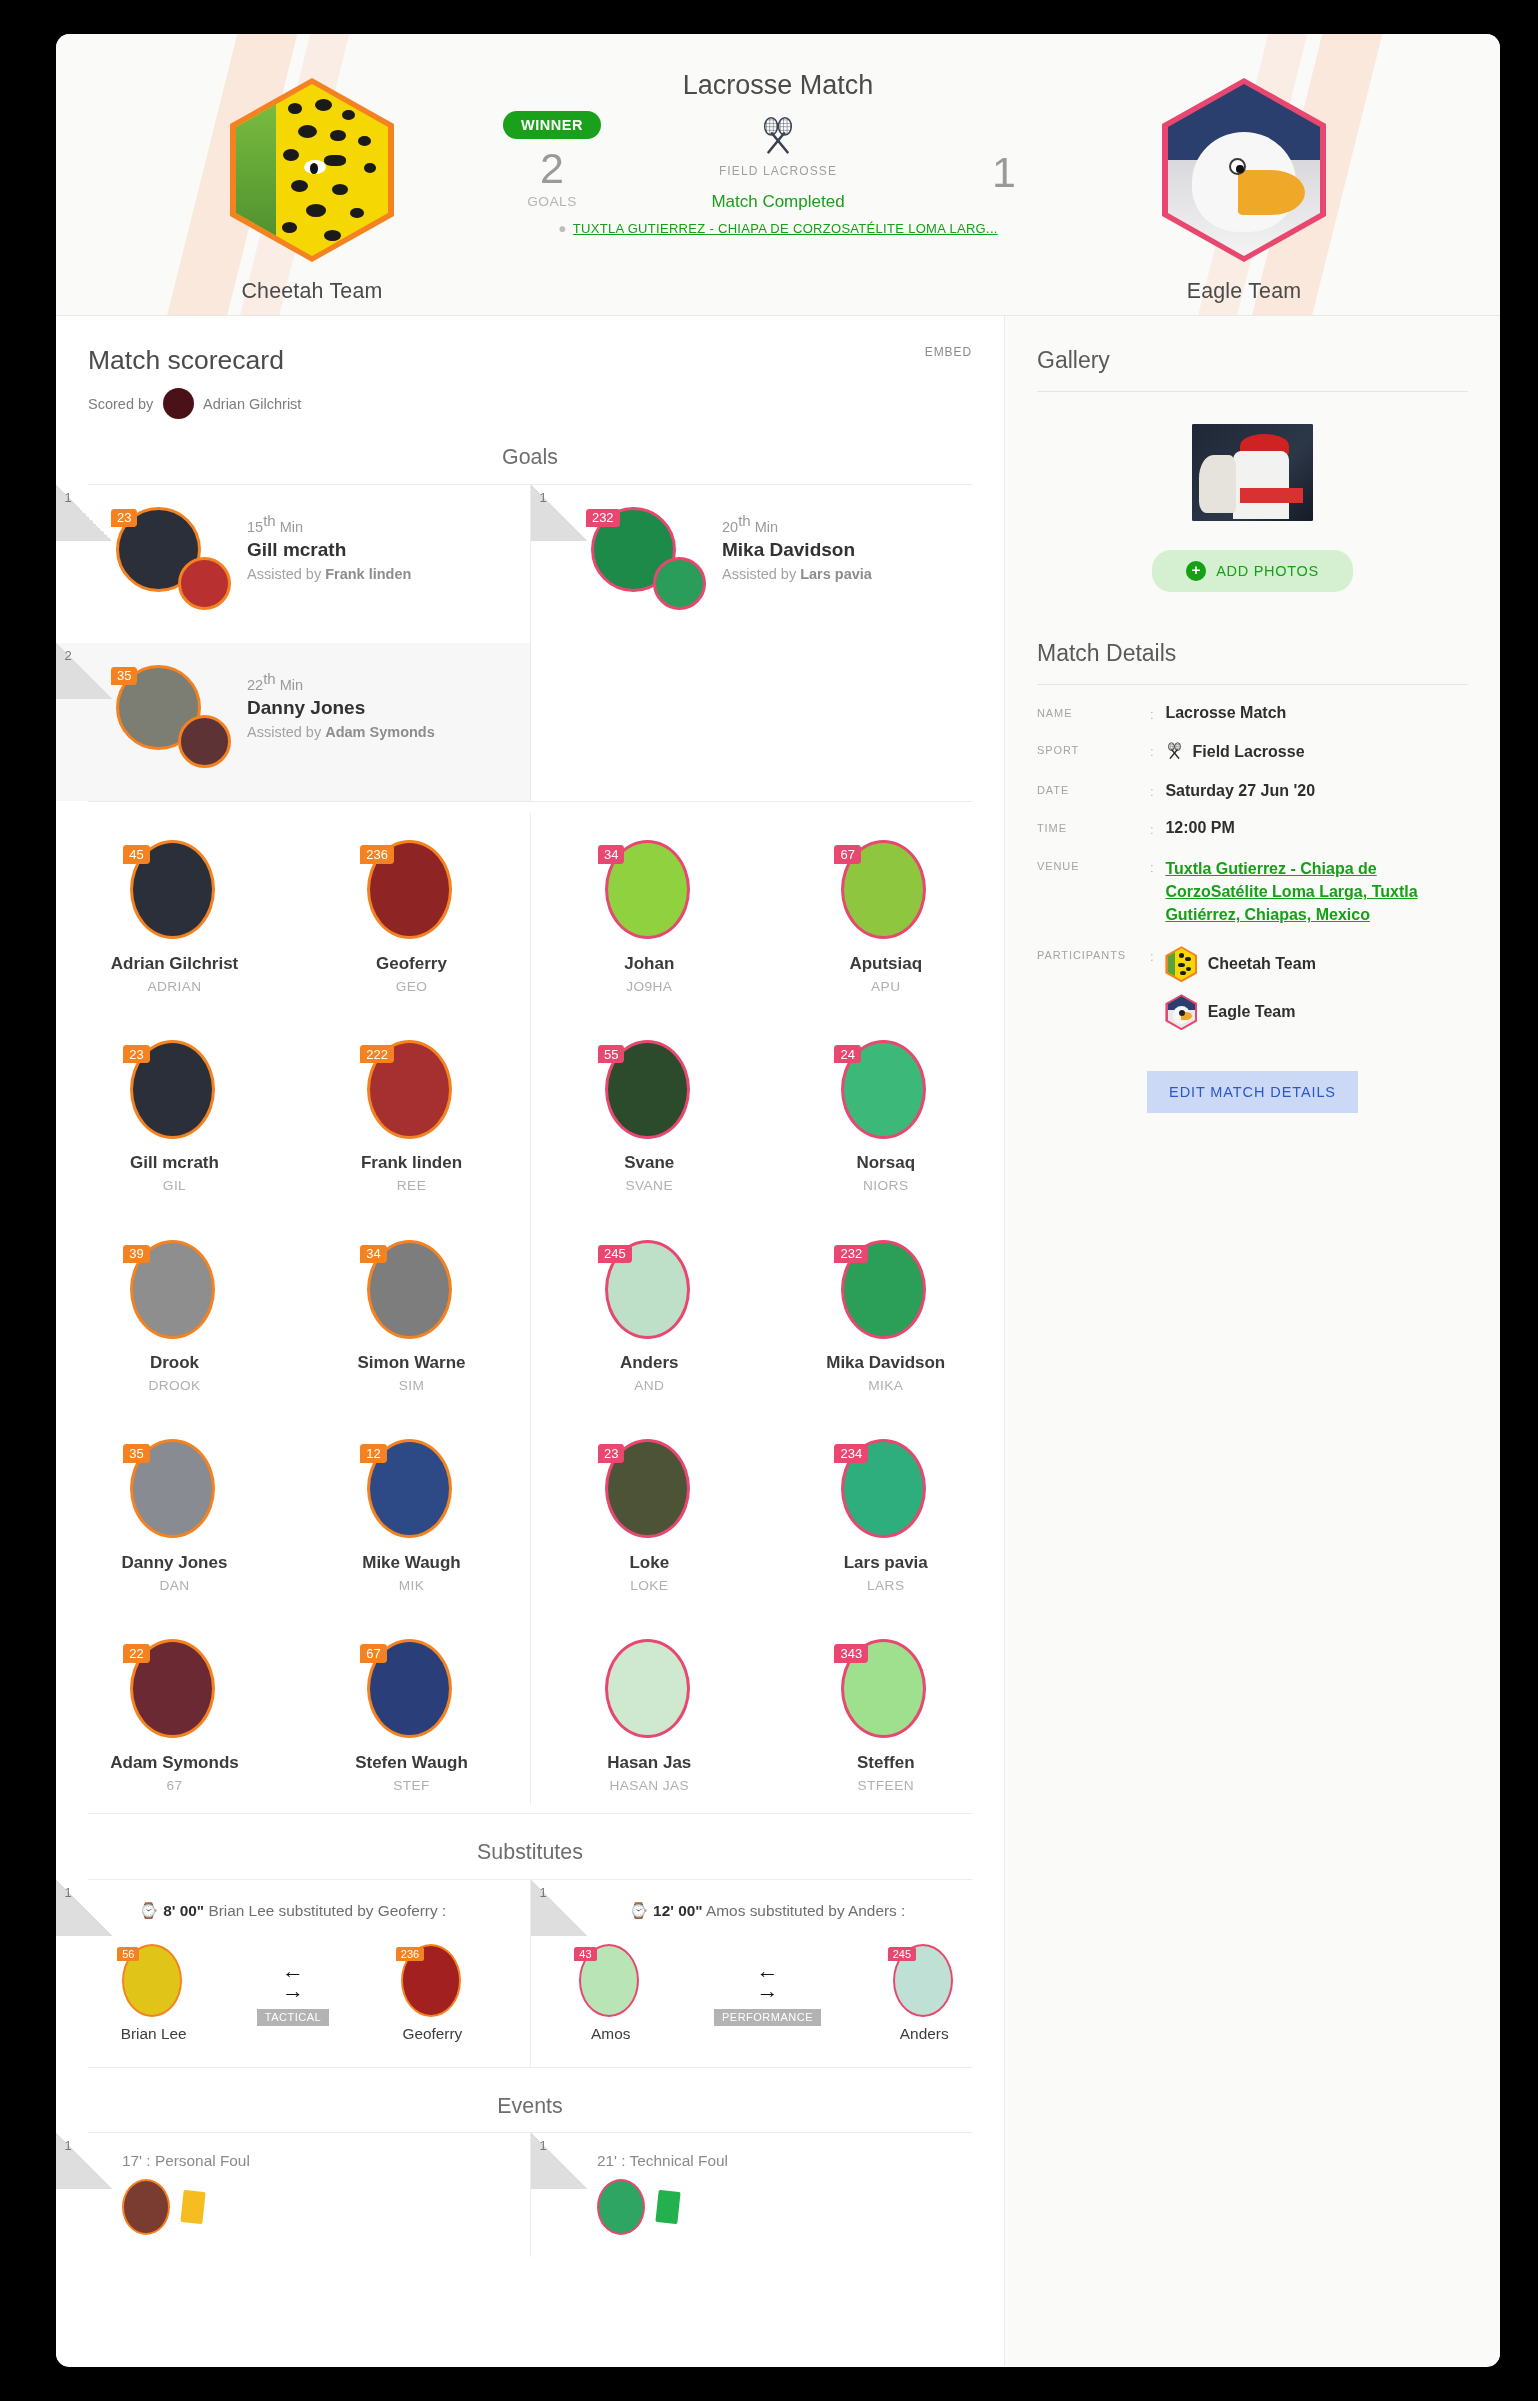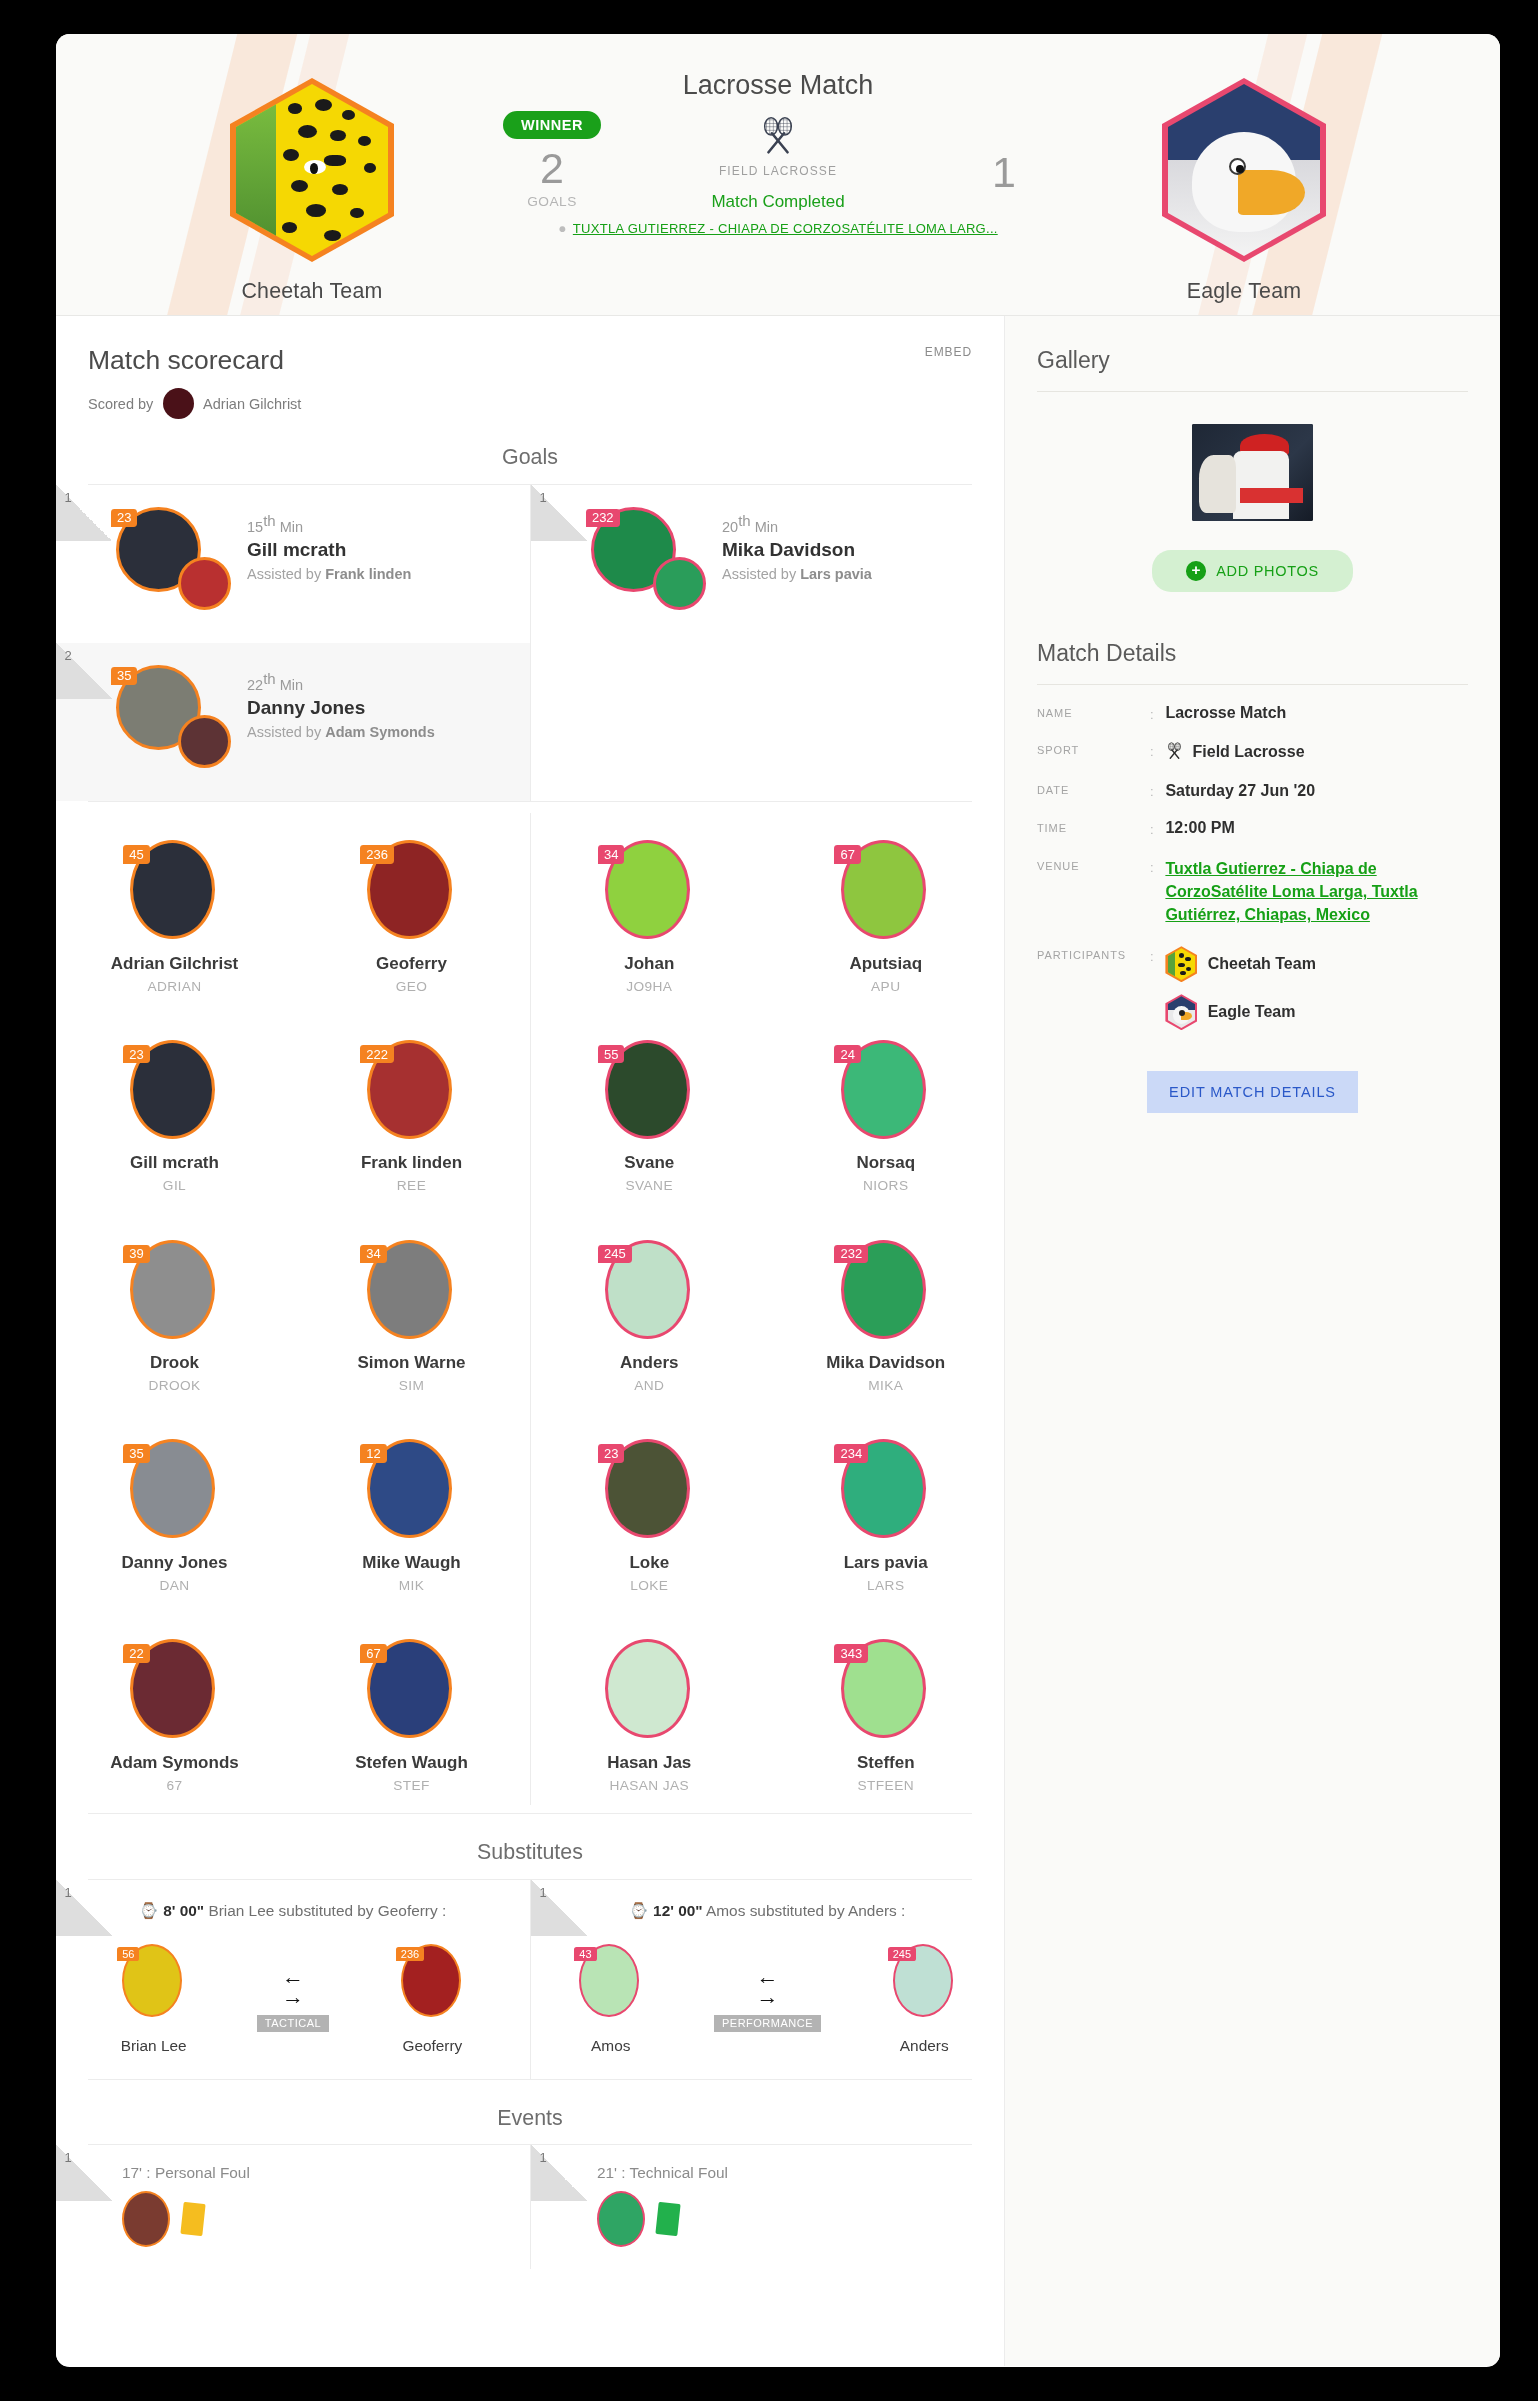--- a/index.html
+++ b/index.html
@@ -177,21 +177,21 @@
   .sub-head b { color: #2e2e2e; font-weight: 700; }
   .watch { font-size: 15.4px; }
   .sub-row { display: flex; align-items: center; justify-content: center; gap: 48px; margin-top: 20.5px; }
   .sub-p { text-align: center; width: 111px; }
   .sub-oval { position: relative; width: 63px; height: 73px; margin: 0 auto; }
   .sub-ring { width: 60px; height: 73px; border-radius: 50%; border: 2.6px solid #f58220; overflow: hidden; background:#d8d8d8;}
   .sub-ring.pink { border-color: #e8486f; }
   .sub-num { position: absolute; left: -5.1px; top: 3.4px; z-index:4; background:#f58220; color:#fff;
              font-size: 11px; padding: 0.9px 5.1px; border-radius: 2.6px 2.6px 2.6px 0; min-width:19px; text-align:center;}
   .sub-num.pink { background:#e8486f; }
-  .sub-name { font-size: 15.4px; color: #3d3d3d; margin-top: 20px; }
+  .sub-name { font-size: 15.4px; color: #3d3d3d; margin-top: 8px; }
   .swap { text-align:center; }
   .swap .arrows { font-size: 22px; line-height: .9; color:#111; }
   .swap .tag { display:inline-block; background:#b3b3b3; color:#fff; font-size: 11px;
                letter-spacing: 0.5px; padding: 2.6px 7.7px; margin-top: 8.5px; }
 
   
   .ev-item { position: relative; padding: 19px 22px 22px 22px; min-height: 111px; }
   .ev-txt { font-size: 15.4px; color: #8b8b8b; padding-left: 44px; }
   .ev-body { display:flex; align-items: center; gap: 12px; padding-left: 44px; margin-top: 8.5px; }
   .ev-oval { width: 48px; height: 56px; border-radius: 50%; border: 2.6px solid #f58220; overflow:hidden; background:#ccc; }

